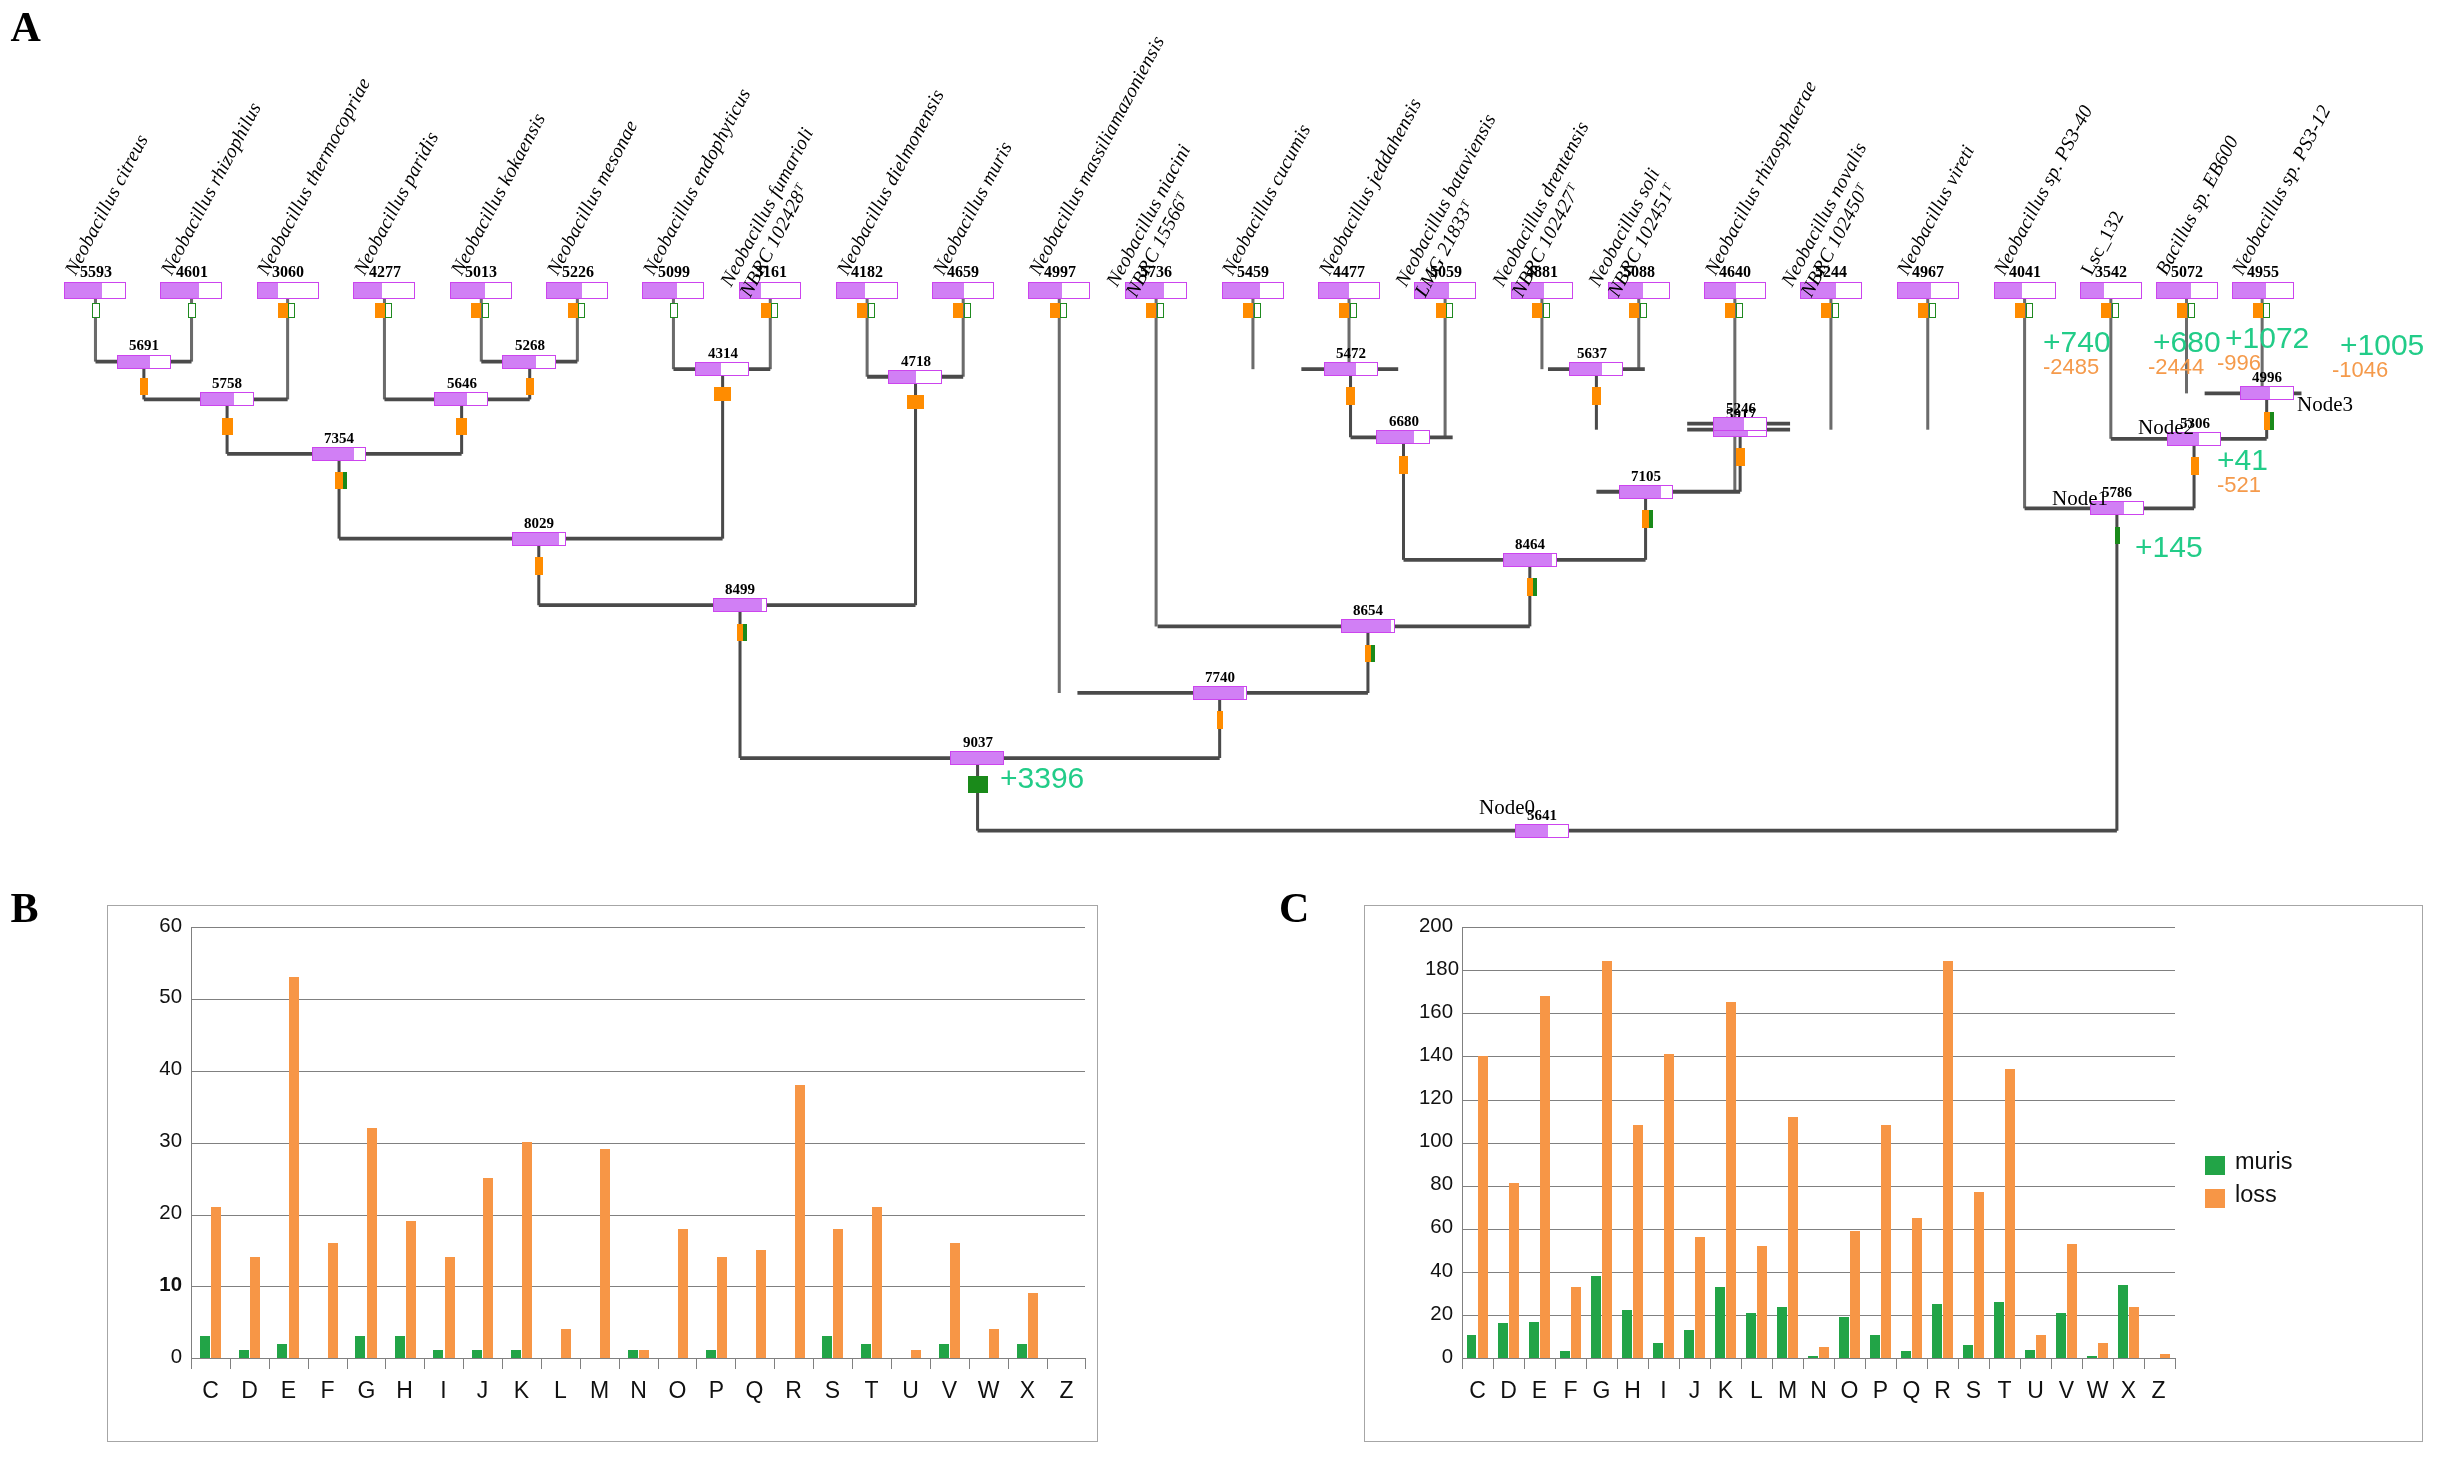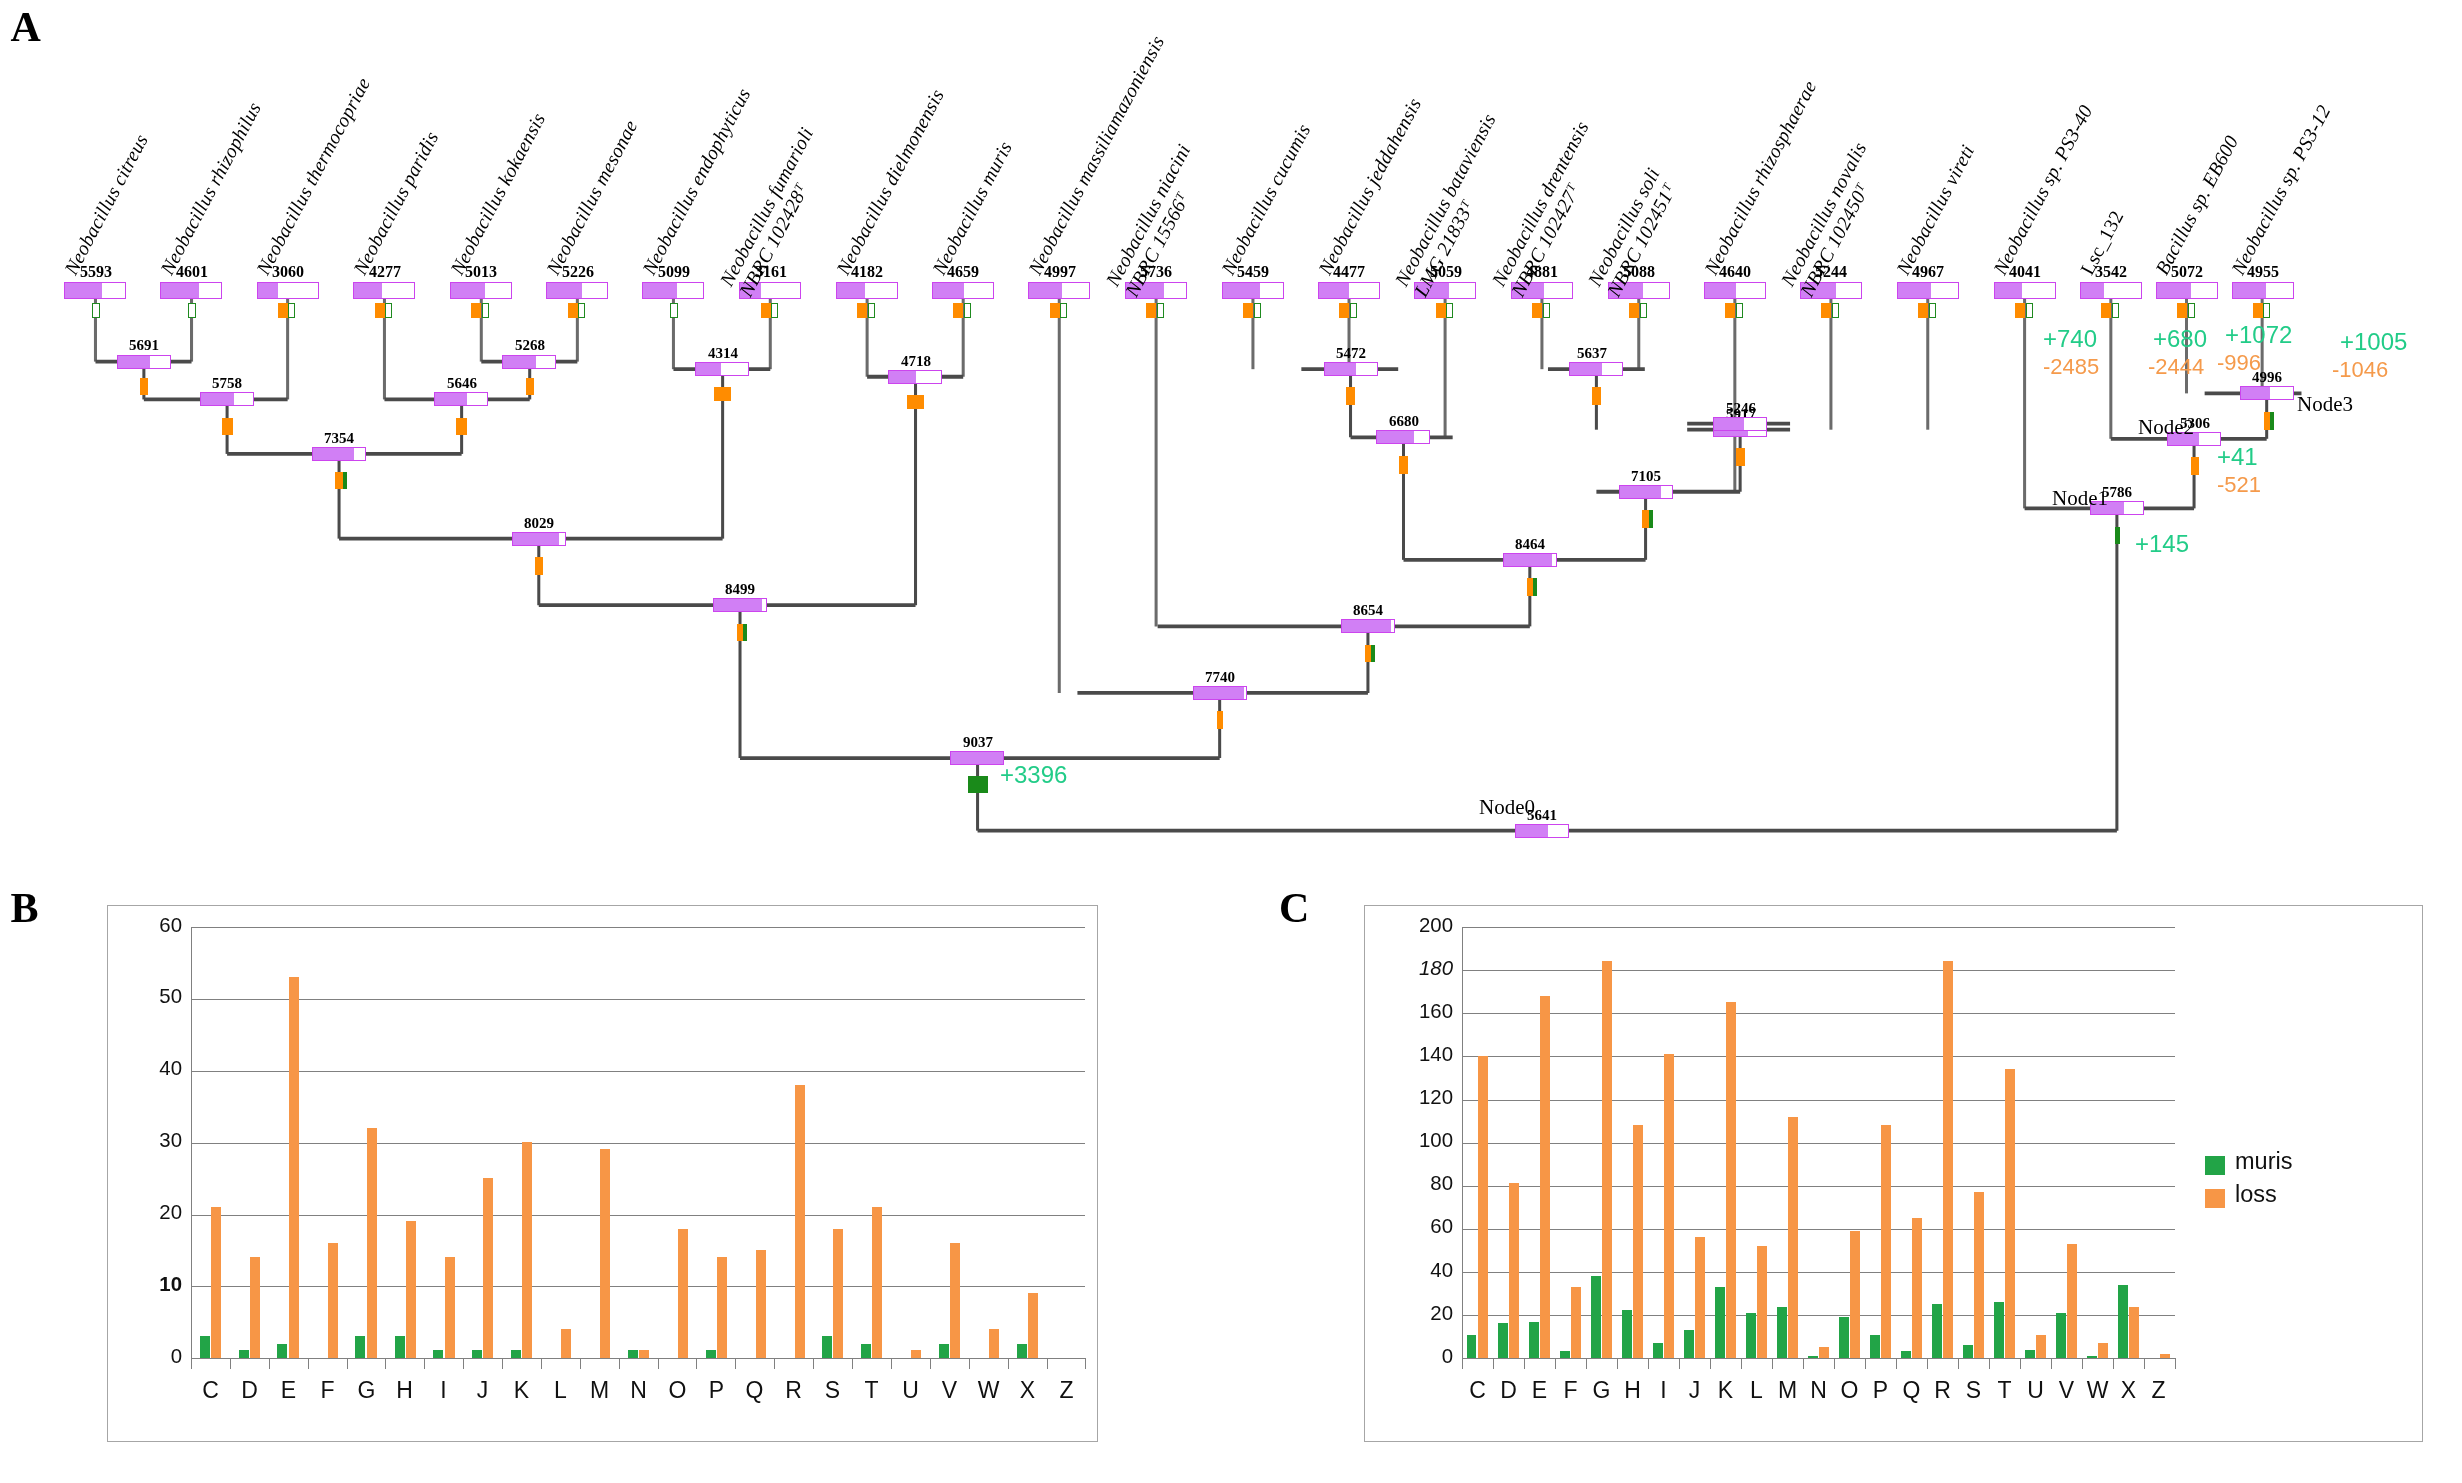--- a/index.html
+++ b/index.html
@@ -31,21 +31,21 @@
 
   .innerbox{position:absolute;height:14.4px;border:1.5px solid #cc44ee;background:#fff;box-sizing:border-box;}
   .innerbox > i{display:block;height:100%;background:#d17ff5;}
   .innernum{position:absolute;font-family:"Liberation Serif",serif;font-weight:bold;font-size:15px;color:#000;text-align:center;}
 
   .mark{position:absolute;}
   .mark.orange{background:#ff8c00;}
   .mark.greenb{border:1.5px solid #1f8a1f;background:#fff;box-sizing:border-box;}
   .mark.greenf{background:#1a8a1a;}
 
-  .gain{position:absolute;color:#22cc88;font-family:"Liberation Sans",sans-serif;font-size:24px;}
+  .gain{position:absolute;color:#22cc88;font-family:"Liberation Sans",sans-serif;font-size:30px;}
   .loss{position:absolute;color:#f59a4b;font-family:"Liberation Sans",sans-serif;font-size:22px;}
   .nodename{position:absolute;font-family:"Liberation Serif",serif;font-size:21px;color:#000;}
 
   
   .chartbox{position:absolute;border:0.8px solid #a6a6a6;background:#fff;box-sizing:border-box;}
   .plotarea{position:absolute;}
   .gridline{position:absolute;height:0.8px;background:#808080;left:0;}
   .axisleft{position:absolute;width:0.8px;background:#808080;top:0;}
   .axisbottom{position:absolute;height:0.8px;background:#808080;left:0;}
   .ytick{position:absolute;font-family:"Liberation Sans",sans-serif;font-size:20.4px;color:#111;text-align:right;}
@@ -638,21 +638,21 @@
     </div>
     <div class="ytick" style="left: 35px; top: 439px; width: 53px;">0</div>
     <div class="ytick" style="left: 35px; top: 396px; width: 53px;">20</div>
     <div class="ytick" style="left: 35px; top: 353px; width: 53px;">40</div>
     <div class="ytick" style="left: 35px; top: 309px; width: 53px;">60</div>
     <div class="ytick" style="left: 35px; top: 266px; width: 53px;">80</div>
     <div class="ytick" style="left: 35px; top: 223px; width: 53px;">100</div>
     <div class="ytick" style="left: 35px; top: 180px; width: 53px;">120</div>
     <div class="ytick" style="left: 35px; top: 137px; width: 53px;">140</div>
     <div class="ytick" style="left: 35px; top: 94px; width: 53px;">160</div>
-    <div class="ytick" style="left: 35px; top: 51px; width: 53px; font-style: italic;">180</div>
+    <div class="ytick" style="left: 41px; top: 51px; width: 53px;">180</div>
     <div class="ytick" style="left: 35px; top: 7.6px; width: 53px;">200</div>
     <div class="xlab" style="left: 90px; top: 471px; width: 45px;">C</div>
     <div class="xlab" style="left: 121px; top: 471px; width: 45px;">D</div>
     <div class="xlab" style="left: 152px; top: 471px; width: 45px;">E</div>
     <div class="xlab" style="left: 183px; top: 471px; width: 45px;">F</div>
     <div class="xlab" style="left: 214px; top: 471px; width: 45px;">G</div>
     <div class="xlab" style="left: 245px; top: 471px; width: 45px;">H</div>
     <div class="xlab" style="left: 276px; top: 471px; width: 45px;">I</div>
     <div class="xlab" style="left: 307px; top: 471px; width: 45px;">J</div>
     <div class="xlab" style="left: 338px; top: 471px; width: 45px;">K</div>

